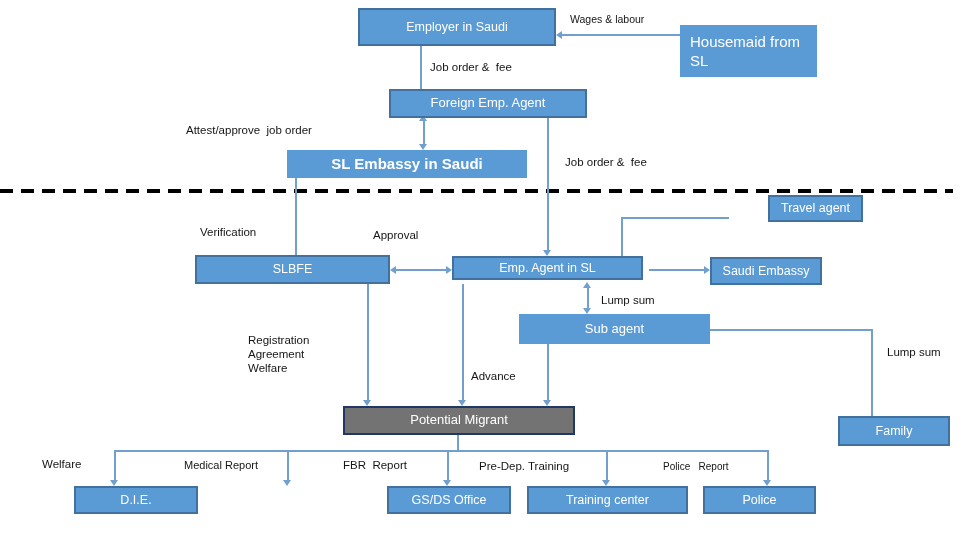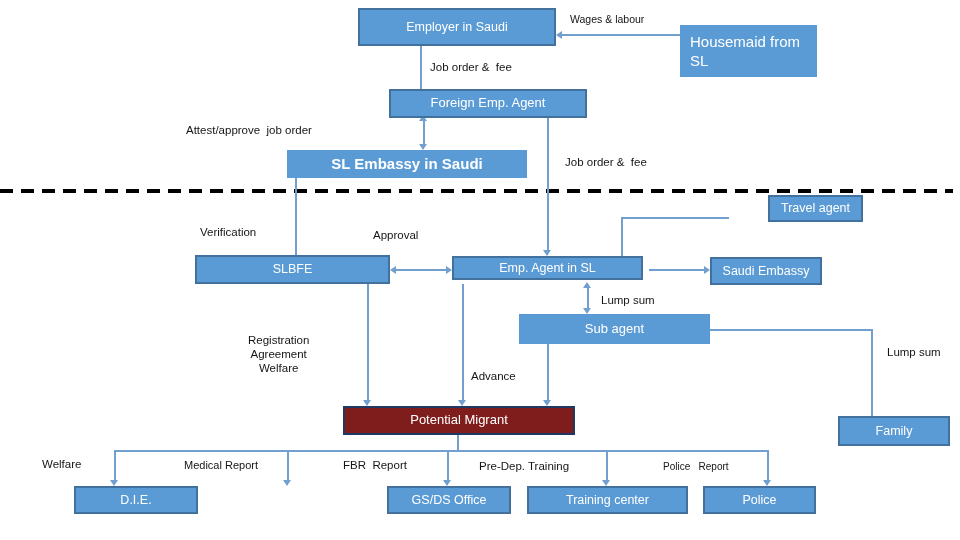--- a/index.html
+++ b/index.html
@@ -14,38 +14,38 @@
   .b-housemaid{left:680px;top:25px;width:137px;height:52px;border:none;font-size:15px;
                justify-content:flex-start;text-align:left;padding-left:10px;line-height:1.3;}
   .b-foreign{left:389px;top:89px;width:198px;height:29px;font-size:13px;}
   .b-slembassy{left:287px;top:150px;width:240px;height:28px;border:none;font-size:15px;font-weight:700;}
   .b-travel{left:729px;top:195px;width:95px;height:27px;margin-left:39px;}
   .b-slbfe{left:195px;top:255px;width:195px;height:29px;}
   .b-empagent{left:452px;top:256px;width:191px;height:24px;}
   .b-saudiemb{left:710px;top:257px;width:112px;height:28px;}
   .b-subagent{left:519px;top:314px;width:191px;height:30px;border:none;font-size:13px;}
   .b-potential{left:343px;top:406px;width:232px;height:29px;font-size:13px;
-               background:#7f1d1d;border-color:#1f3864;}
+               background:#737373;border-color:#1f3864;}
   .b-family{left:838px;top:416px;width:112px;height:30px;}
   .b-die{left:74px;top:486px;width:124px;height:28px;}
   .b-medcentre{left:213px;top:486px;width:149px;height:28px;}
   .b-gsds{left:387px;top:486px;width:124px;height:28px;}
   .b-training{left:527px;top:486px;width:161px;height:28px;}
   .b-police{left:703px;top:486px;width:113px;height:28px;}
 
   
   .lbl{position:absolute;color:#151515;font-size:11.5px;white-space:pre;line-height:1.15;}
   .l-wages{left:570px;top:13px;font-size:10.5px;}
   .l-joborder1{left:430px;top:61px;}
   .l-attest{left:186px;top:124px;}
   .l-joborder2{left:565px;top:156px;}
   .l-verification{left:200px;top:226px;}
   .l-approval{left:373px;top:229px;}
   .l-lumpsum1{left:601px;top:294px;}
-  .l-registration{left:248px;top:333px;white-space:pre-line;line-height:14px;text-align:center;}
+  .l-registration{left:248px;top:333px;white-space:pre-line;line-height:14px;}
   .l-lumpsum2{left:887px;top:346px;}
   .l-advance{left:471px;top:370px;text-align:right;}
   .l-passport{left:42px;top:458px;}
   .l-medreport{left:184px;top:459px;font-size:11px;}
   .l-fbr{left:343px;top:459px;}
   .l-predep{left:479px;top:460px;}
   .l-policereport{left:663px;top:461px;font-size:10px;}
 
   
   .ln{position:absolute;background:#71a0cf;}

